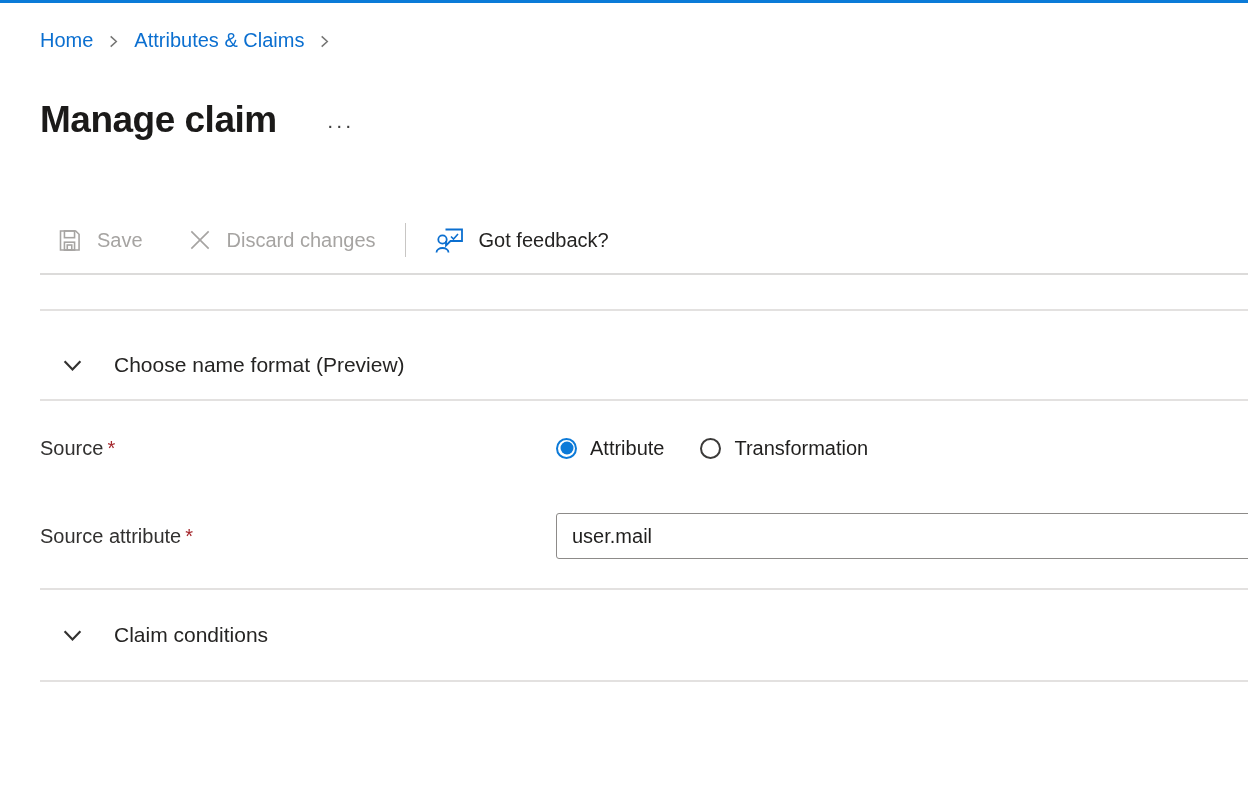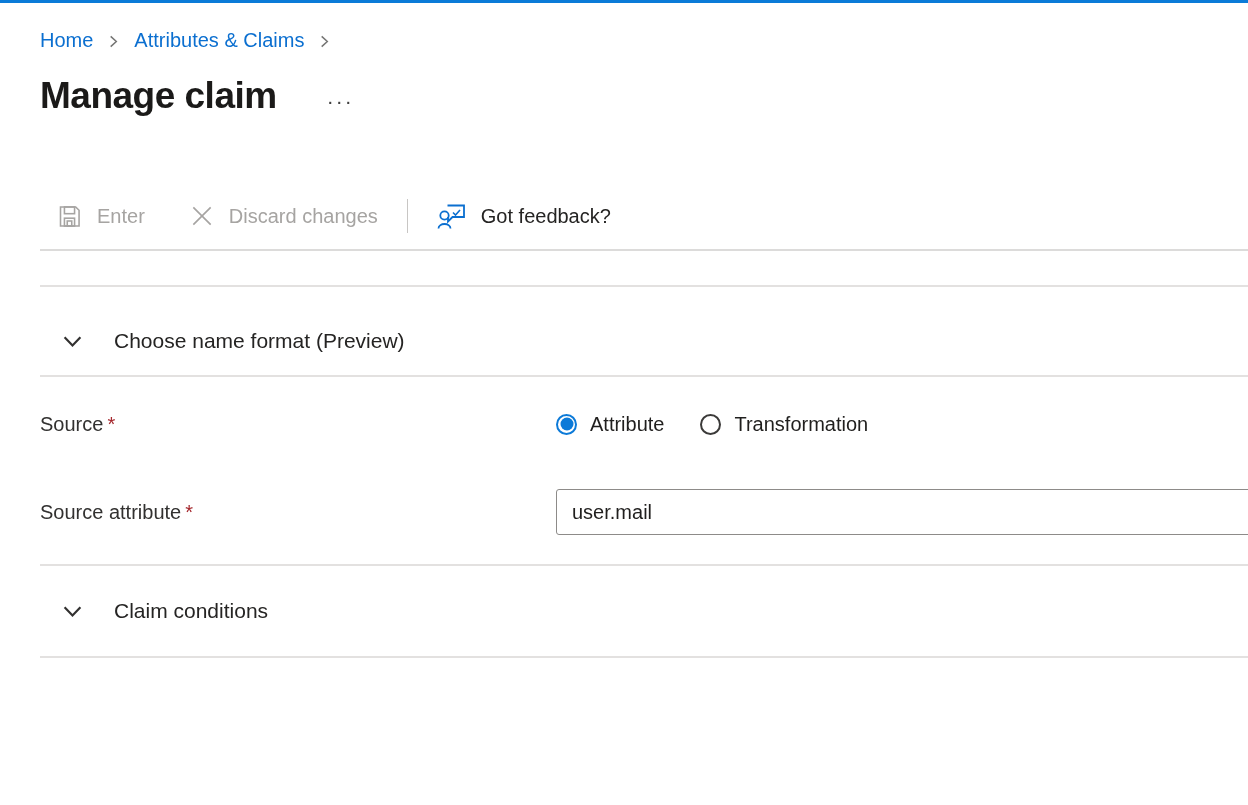--- a/index.html
+++ b/index.html
@@ -13,21 +13,21 @@
   }
   .top-accent { height: 3px; width: 100%; background: #0b7bd8; }
   .content { padding-left: 40px; }
 
   
   .breadcrumb { margin-top: 26px; display: flex; align-items: center; gap: 13px; font-size: 20px; }
   .crumb-link { color: #0b6fd0; text-decoration: none; cursor: pointer; }
   .crumb-sep { display: flex; align-items: center; margin-top: 2px; }
 
   
-  .title-row { margin-top: 20px; display: flex; align-items: center; }
+  .title-row { margin-top: 44px; display: flex; align-items: center; }
   .page-title { font-size: 37px; font-weight: 700; color: #1b1a19; letter-spacing: -0.5px; margin: 0; line-height: 48px; }
   .more-options { margin-left: 50px; margin-top: 10px; font-size: 21px; color: #404040; letter-spacing: 2px; cursor: pointer; line-height: 10px; }
 
   
   .toolbar { margin-top: 76px; display: flex; align-items: center; height: 40px; }
   .cmd-btn { display: flex; align-items: center; gap: 14px; background: none; border: none; padding: 0 15px; height: 40px; font-family: inherit; font-size: 20px; cursor: pointer; }
   .cmd-btn.disabled { color: #a6a4a2; cursor: default; }
   .cmd-btn.enabled { color: #252423; }
   .toolbar-sep { width: 1px; height: 34px; background: #c8c6c4; margin: 0 14px; }
 
@@ -105,21 +105,21 @@
   <div class="toolbar">
     <button class="cmd-btn disabled" style="margin-left:1px;">
       <span style="display:flex;">
         <svg width="27" height="27" viewBox="0 0 24 24" fill="none" stroke="#a6a4a2" stroke-width="1.4">
           <path d="M4 3.5 h13.5 L20.5 6.5 V20.5 H4 Z"></path>
           <rect x="7.5" y="3.5" width="9" height="6"></rect>
           <rect x="7.5" y="13.5" width="9" height="7"></rect>
           <rect x="10" y="16" width="4" height="4.5"></rect>
         </svg>
       </span>
-      <span>Enter</span>
+      <span>Save</span>
     </button>
 
     <button class="cmd-btn disabled" style="margin-left:14px;">
       <span style="display:flex;">
         <svg width="26" height="26" viewBox="0 0 24 24" fill="none" stroke="#a6a4a2" stroke-width="1.5">
           <path d="M4 4 L20 20 M20 4 L4 20"></path>
         </svg>
       </span>
       <span>Discard changes</span>
     </button>

